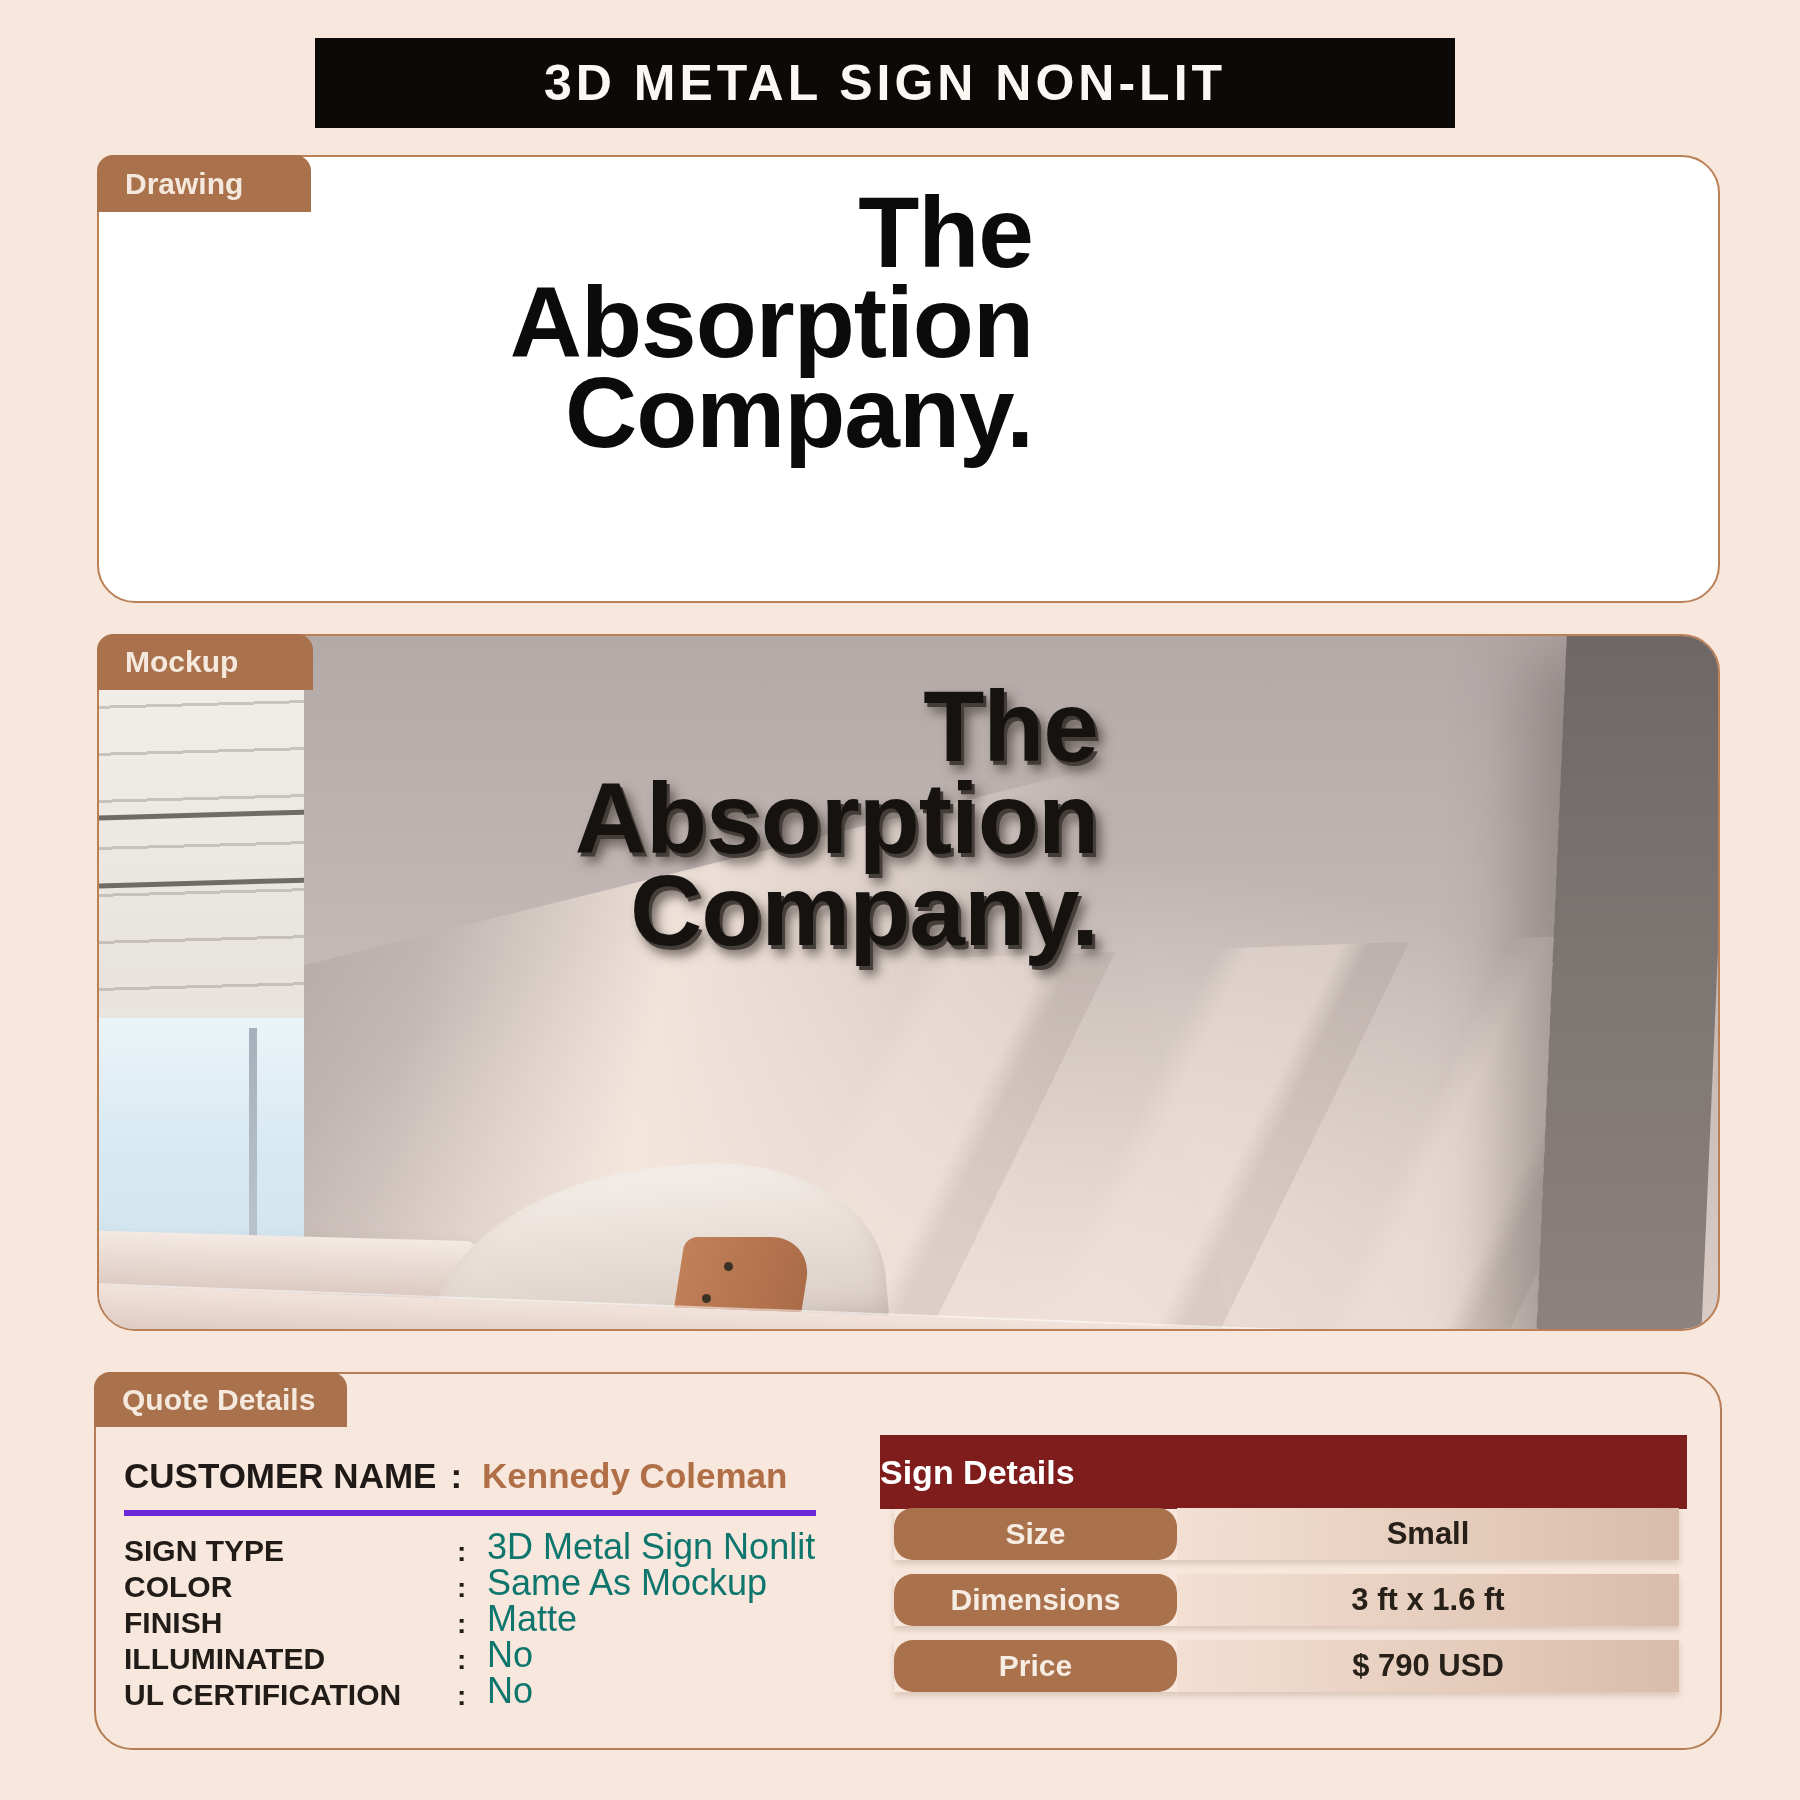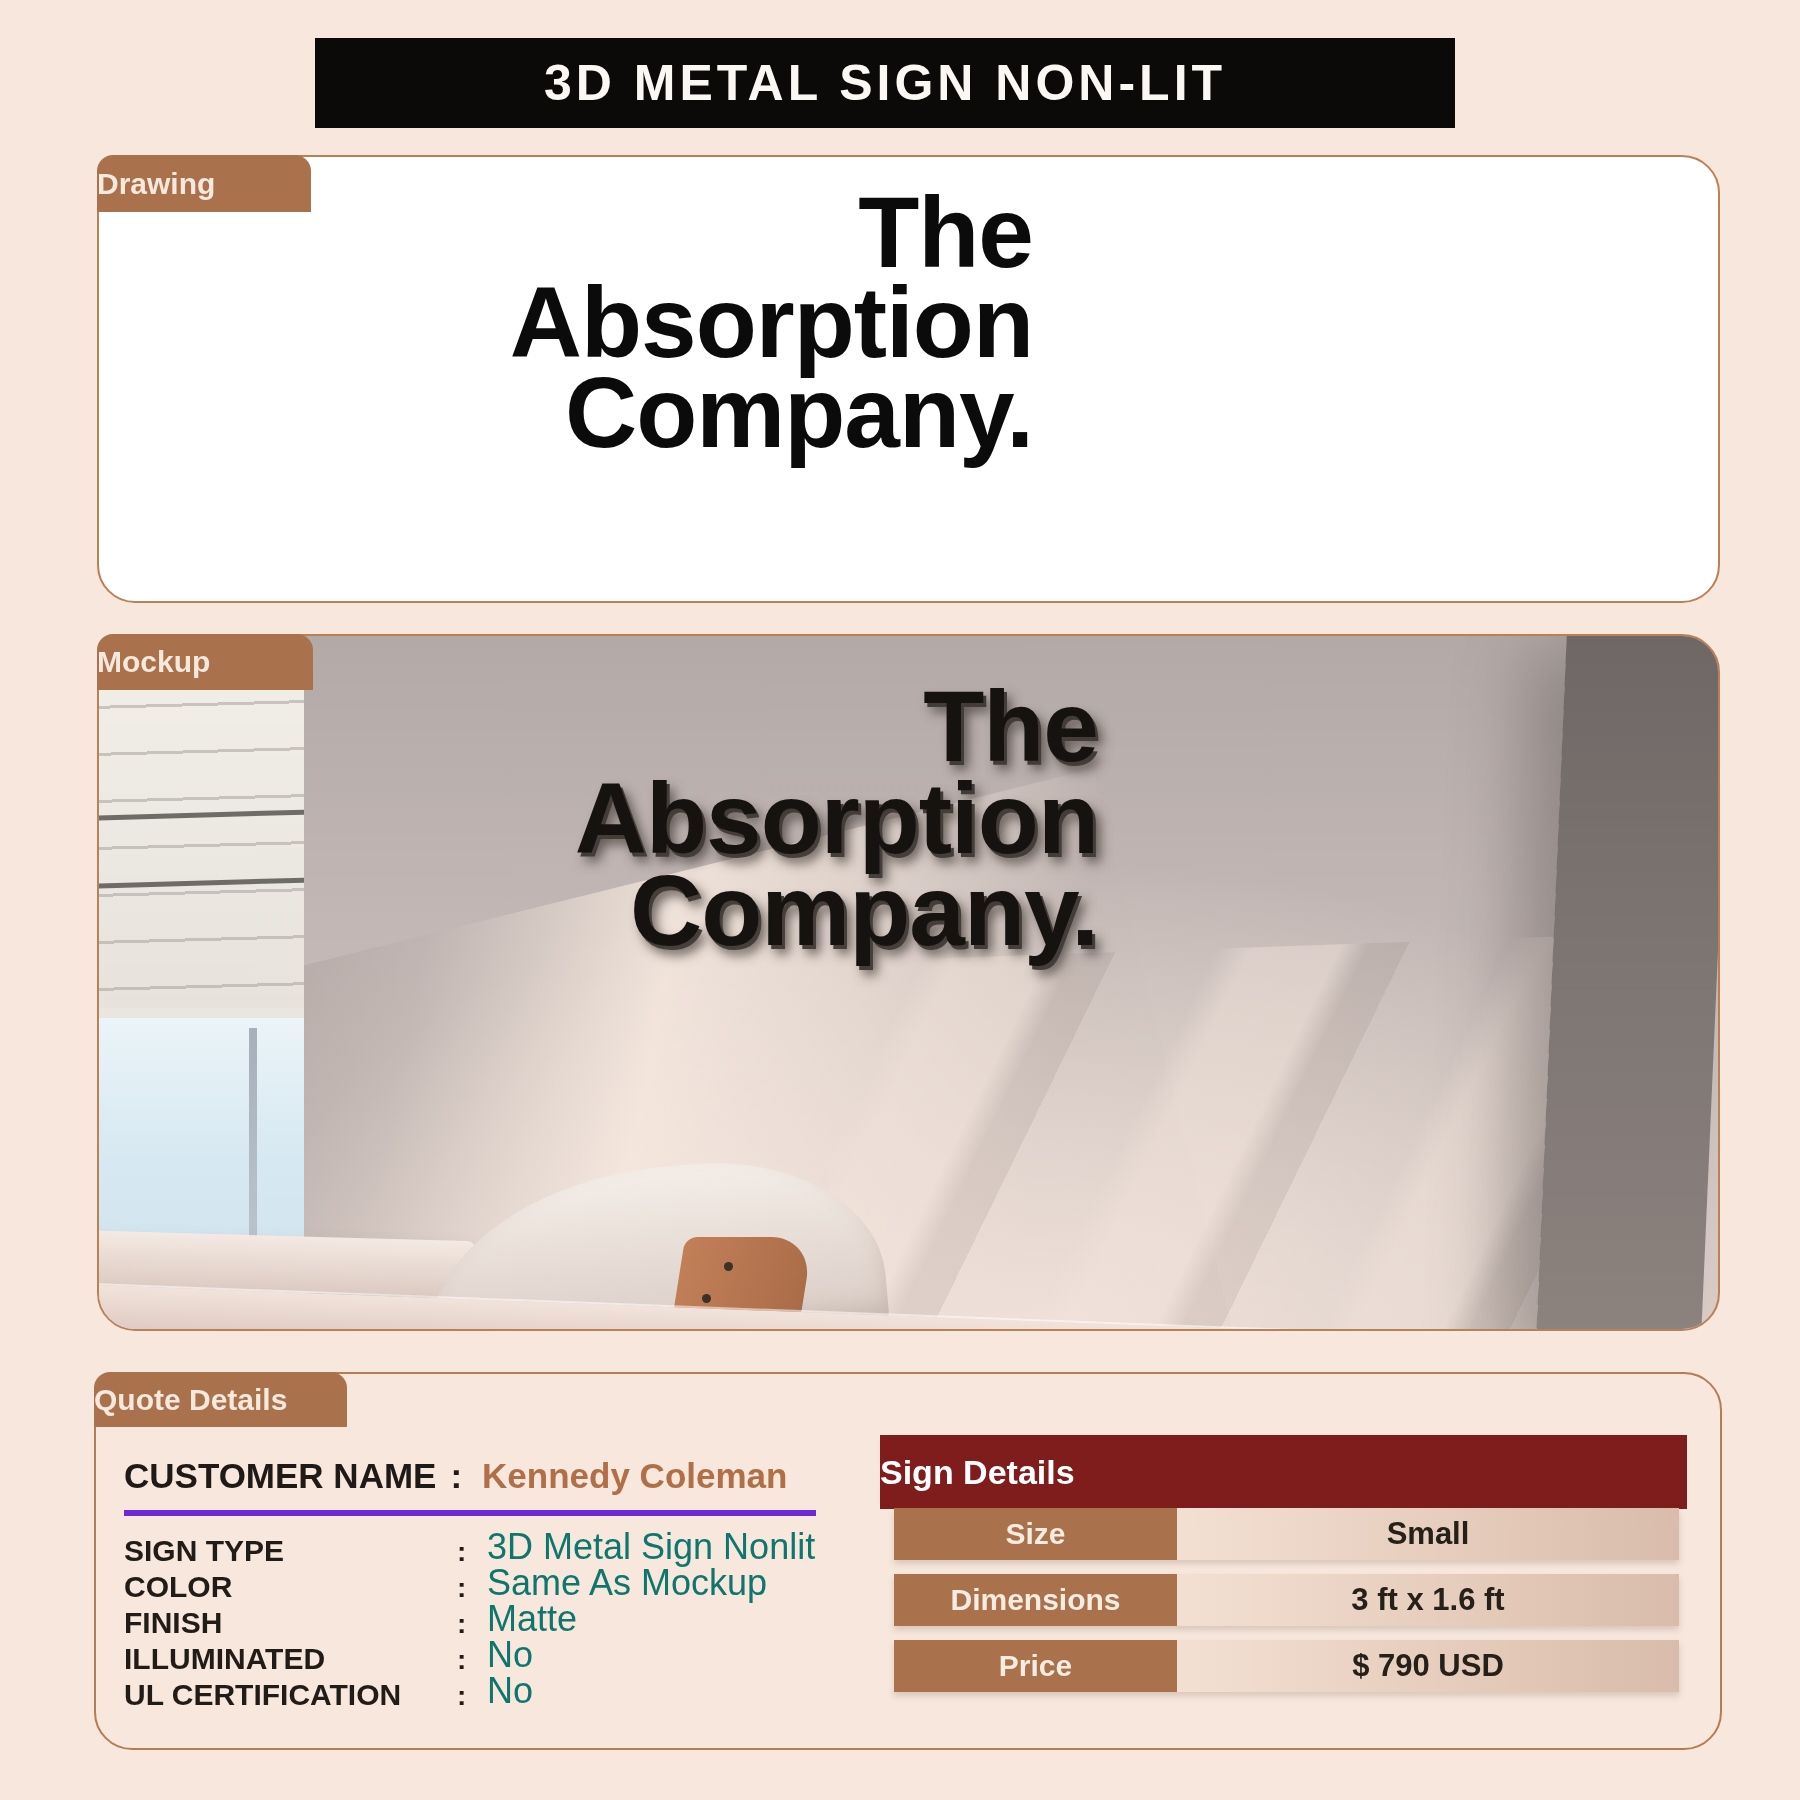--- a/index.html
+++ b/index.html
@@ -17,21 +17,21 @@
     background:#0c0a09;display:flex;align-items:center;justify-content:center;
   }
   .title-bar span{
     color:#fbf7f3;font-size:50px;font-weight:700;letter-spacing:4px;
   }
 
   
   .tab{
     position:absolute;background:#a9714c;color:#f5e8dc;
     font-weight:700;font-size:30px;
-    display:flex;align-items:center;box-sizing:border-box;
+    display:flex;align-items:center;padding-left:28px;box-sizing:border-box;
     border-radius:16px 16px 0 0;z-index:6;
   }
 
   
   .panel-drawing{
     position:absolute;left:97px;top:155px;width:1623px;height:448px;
     background:#ffffff;border:2px solid #bc8057;
     border-radius:20px 38px 38px 38px;box-sizing:border-box;
   }
   .tab-drawing{left:97px;top:155px;width:214px;height:57px;}
@@ -165,21 +165,21 @@
   .sd-header{
     position:absolute;left:784px;top:61px;width:807px;height:74px;
     background:#7f1d1d;display:flex;align-items:center;
   }
   .sd-header span{color:#ffffff;font-size:34px;font-weight:700;}
   .sd-rows{position:absolute;left:798px;top:134px;width:785px;display:flex;flex-direction:column;gap:14px;}
   .sd-row{display:flex;height:52px;box-shadow:0 4px 6px rgba(150,120,100,0.28);}
   .sd-label{
     width:283px;background:#a9714c;color:#f7ece1;
     display:flex;align-items:center;justify-content:center;
-    font-size:30px;font-weight:700;
+    font-size:30px;font-weight:700;border-radius:19px;
   }
   .sd-value{
     flex:1;background:linear-gradient(90deg,#f3e0d3 0%,#e2c7b6 70%,#d9bcab 100%);
     display:flex;align-items:center;justify-content:center;
     font-size:31px;font-weight:600;color:#262019;
   }
 </style>
 </head>
 <body>
 

